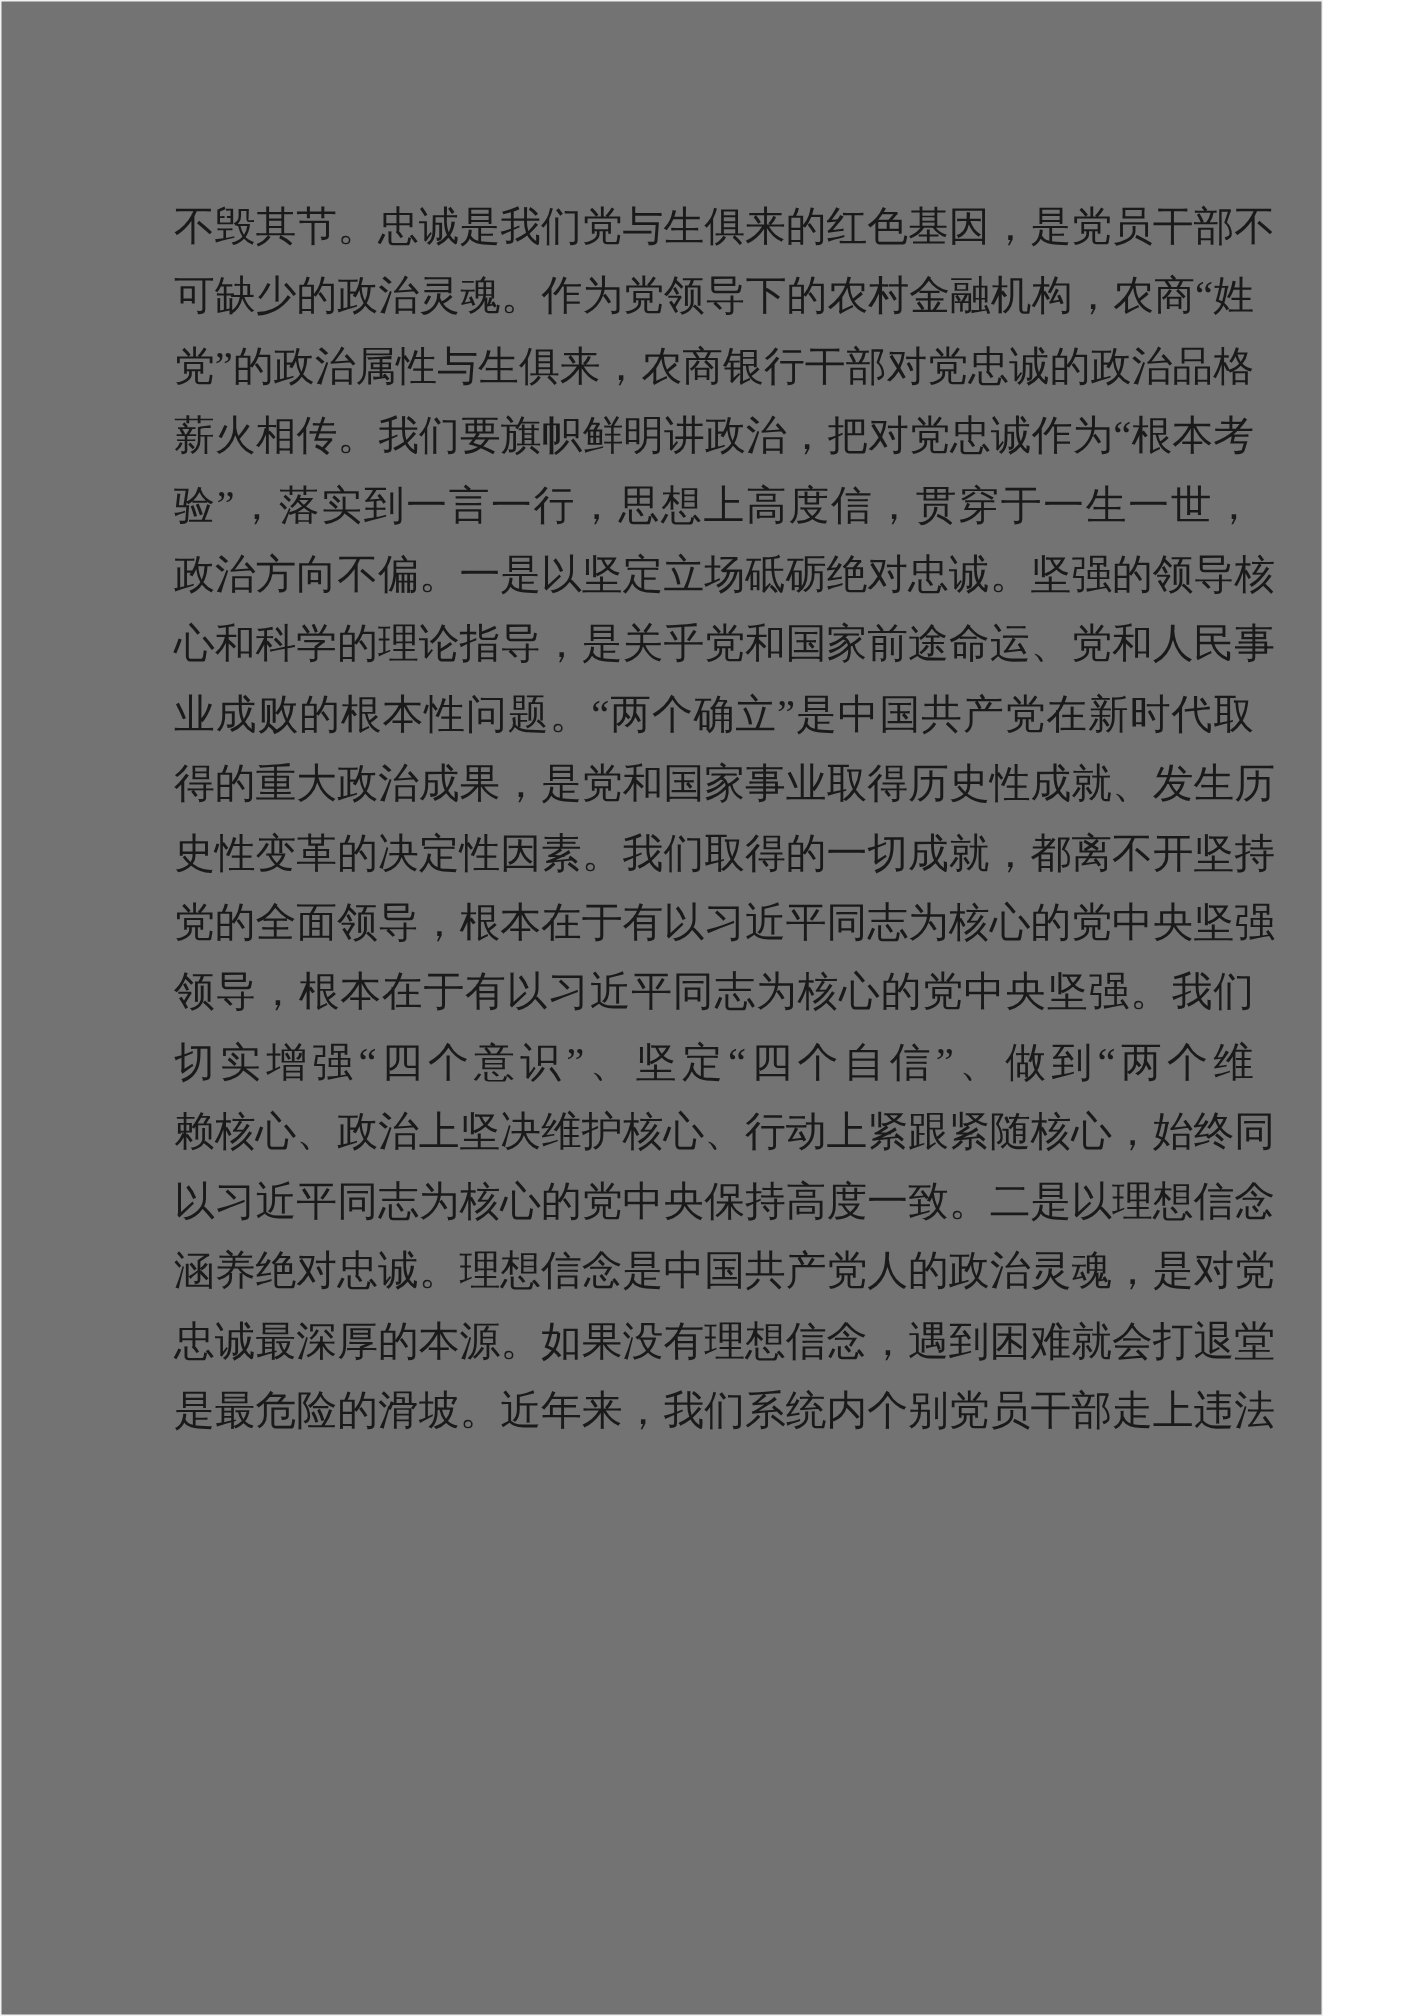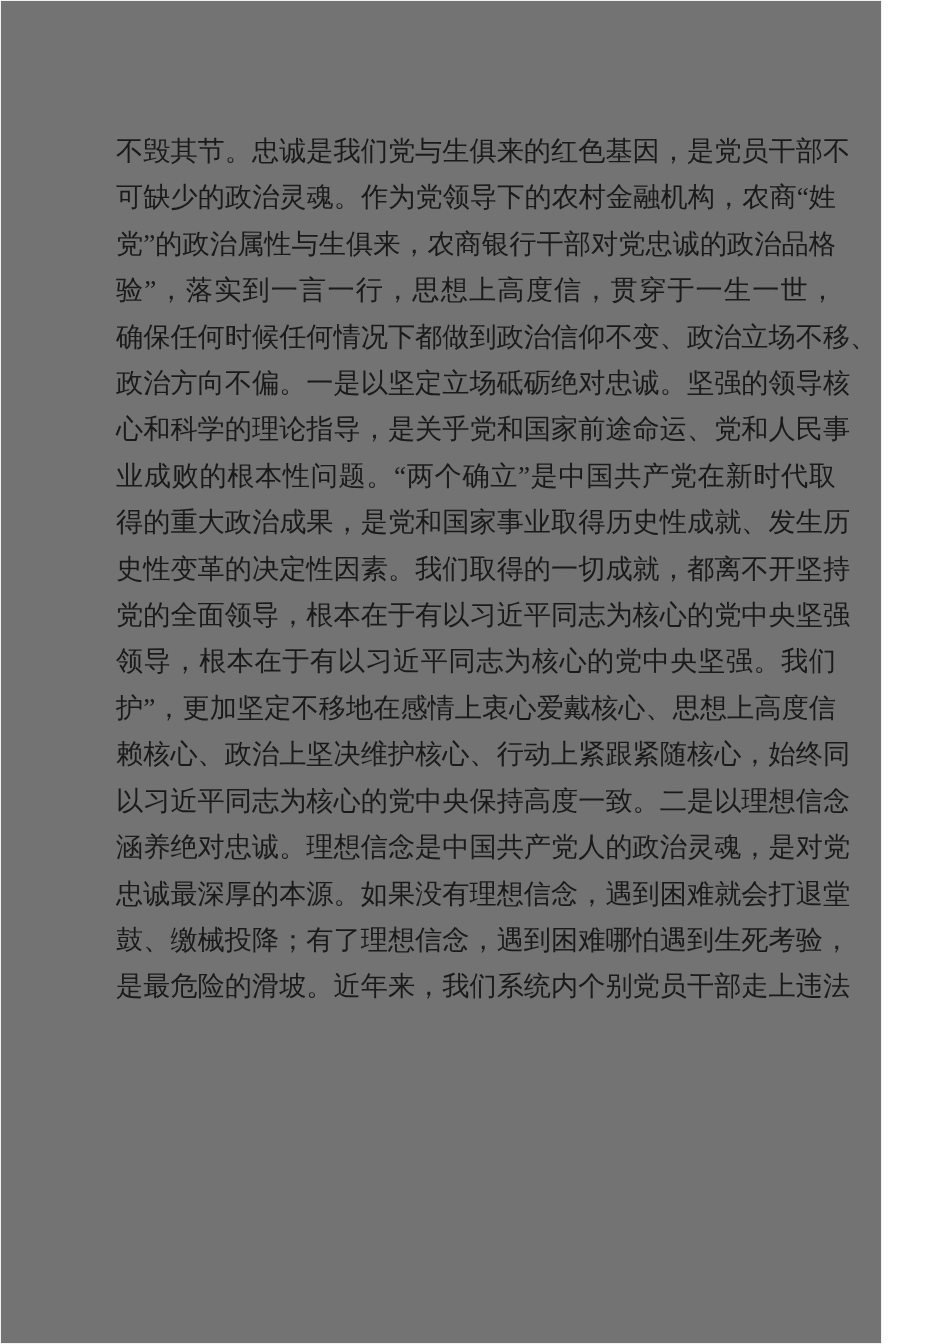--- a/index.html
+++ b/index.html
@@ -53,31 +53,30 @@
 <body>
 
 <div id="page">
 
   <div id="page-edge"></div>
 
   <div id="doc-body">
     <div class="doc-line">不毁其节。忠诚是我们党与生俱来的红色基因，是党员干部不</div>
     <div class="doc-line">可缺少的政治灵魂。作为党领导下的农村金融机构，农商“姓</div>
     <div class="doc-line">党”的政治属性与生俱来，农商银行干部对党忠诚的政治品格</div>
+    <div class="doc-line">薪火相传。我们要旗帜鲜明讲政治，把对党忠诚作为“根本考</div>
     <div class="doc-line">验”，落实到一言一行，思想上高度信，贯穿于一生一世，</div>
-    <div class="doc-line">确保任何时候任何情况下都做到政治信仰不变、政治立场不移、</div>
     <div class="doc-line">政治方向不偏。一是以坚定立场砥砺绝对忠诚。坚强的领导核</div>
     <div class="doc-line">心和科学的理论指导，是关乎党和国家前途命运、党和人民事</div>
     <div class="doc-line">业成败的根本性问题。“两个确立”是中国共产党在新时代取</div>
     <div class="doc-line">得的重大政治成果，是党和国家事业取得历史性成就、发生历</div>
     <div class="doc-line">史性变革的决定性因素。我们取得的一切成就，都离不开坚持</div>
     <div class="doc-line">党的全面领导，根本在于有以习近平同志为核心的党中央坚强</div>
     <div class="doc-line">领导，根本在于有以习近平同志为核心的党中央坚强。我们</div>
-    <div class="doc-line">护”，更加坚定不移地在感情上衷心爱戴核心、思想上高度信</div>
+    <div class="doc-line">切实增强“四个意识”、坚定“四个自信”、做到“两个维</div>
     <div class="doc-line">赖核心、政治上坚决维护核心、行动上紧跟紧随核心，始终同</div>
     <div class="doc-line">以习近平同志为核心的党中央保持高度一致。二是以理想信念</div>
     <div class="doc-line">涵养绝对忠诚。理想信念是中国共产党人的政治灵魂，是对党</div>
     <div class="doc-line">忠诚最深厚的本源。如果没有理想信念，遇到困难就会打退堂</div>
-    <div class="doc-line">鼓、缴械投降；有了理想信念，遇到困难哪怕遇到生死考验，</div>
     <div class="doc-line">是最危险的滑坡。近年来，我们系统内个别党员干部走上违法</div>
   </div>
 
 </div>
 
 </body></html>

